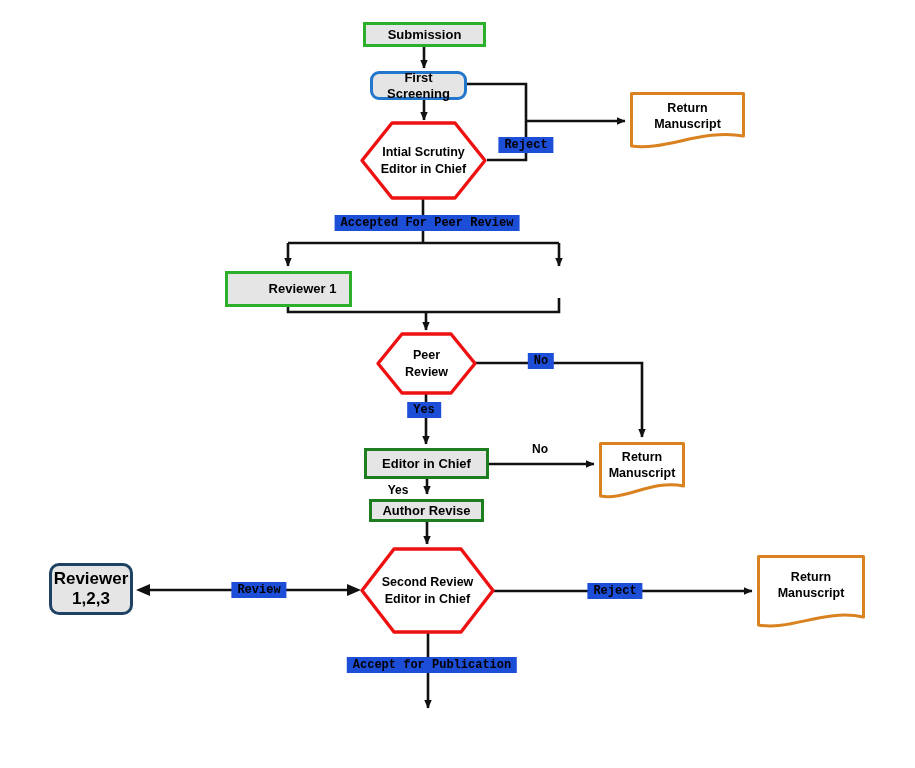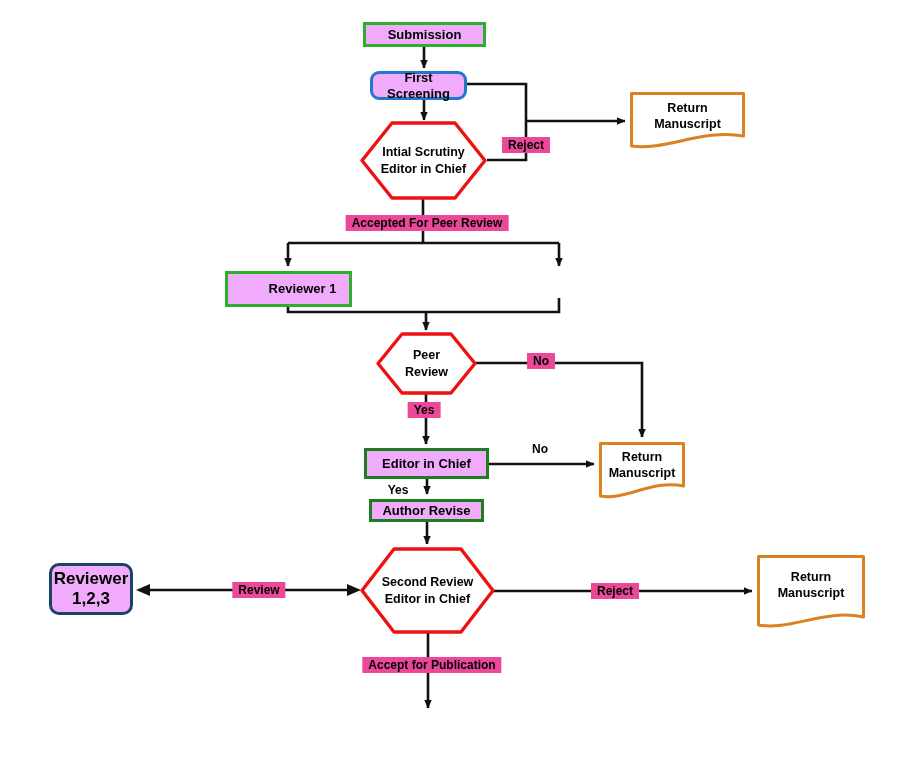--- a/index.html
+++ b/index.html
@@ -8,38 +8,38 @@
     font-family:"Liberation Sans", sans-serif; font-weight:700; color:var(--text,#000);
     overflow:hidden;
   }
   svg.layer { position:absolute; left:0; top:0; }
   .stroke-line { stroke:var(--line,#111); stroke-width:2.6; fill:none; }
   .arrowhead { fill:var(--line,#111); stroke:none; }
   .shape-red    { stroke:var(--red,#ee1111);    stroke-width:3.4; fill:#fff; stroke-linejoin:round; }
   .shape-orange { stroke:var(--orange,#d9821f); stroke-width:3;   fill:#fff; stroke-linejoin:round; }
 
   .rect-node {
-    position:absolute; background:#f0abfc; box-sizing:border-box;
+    position:absolute; background:#e5e5e5; box-sizing:border-box;
     display:flex; flex-direction:column; align-items:center; justify-content:center;
     text-align:center; font-size:13px; line-height:1.2;
   }
   .green-bright { border:3px solid var(--green-bright,#2cb02c); }
   .green-dark   { border:3px solid var(--green-dark,#1e7d1e); }
   .blue-round   { border:3px solid var(--blue,#2277cc); border-radius:9px; }
   .navy-round   { border:3px solid var(--navy,#1d4266); border-radius:10px; font-size:17px; }
 
   .node-label-overlay {
     position:absolute; display:flex; flex-direction:column; align-items:center; justify-content:center;
     text-align:center; font-size:12.5px; line-height:1.3; pointer-events:none;
   }
   .edge-label {
     position:absolute; transform:translate(-50%,-50%);
     font-size:12px; white-space:nowrap; line-height:1;
   }
-  .edge-label.on-line { background:#ec4899; padding:2px 6px; }
+  .edge-label.on-line { background:#1d4ed8; padding:2px 6px;font-family:Liberation Mono, monospace; }
 </style>
 </head>
 <body>
 
 <div class="stage">
 
   <svg class="layer" width="915" height="768" viewBox="0 0 915 768">
     <defs>
       <marker id="arr" markerWidth="10" markerHeight="9" refX="8.5" refY="4" orient="auto" markerUnits="userSpaceOnUse">
         <path d="M0,0 L9,4 L0,8 Z" class="arrowhead"></path>

